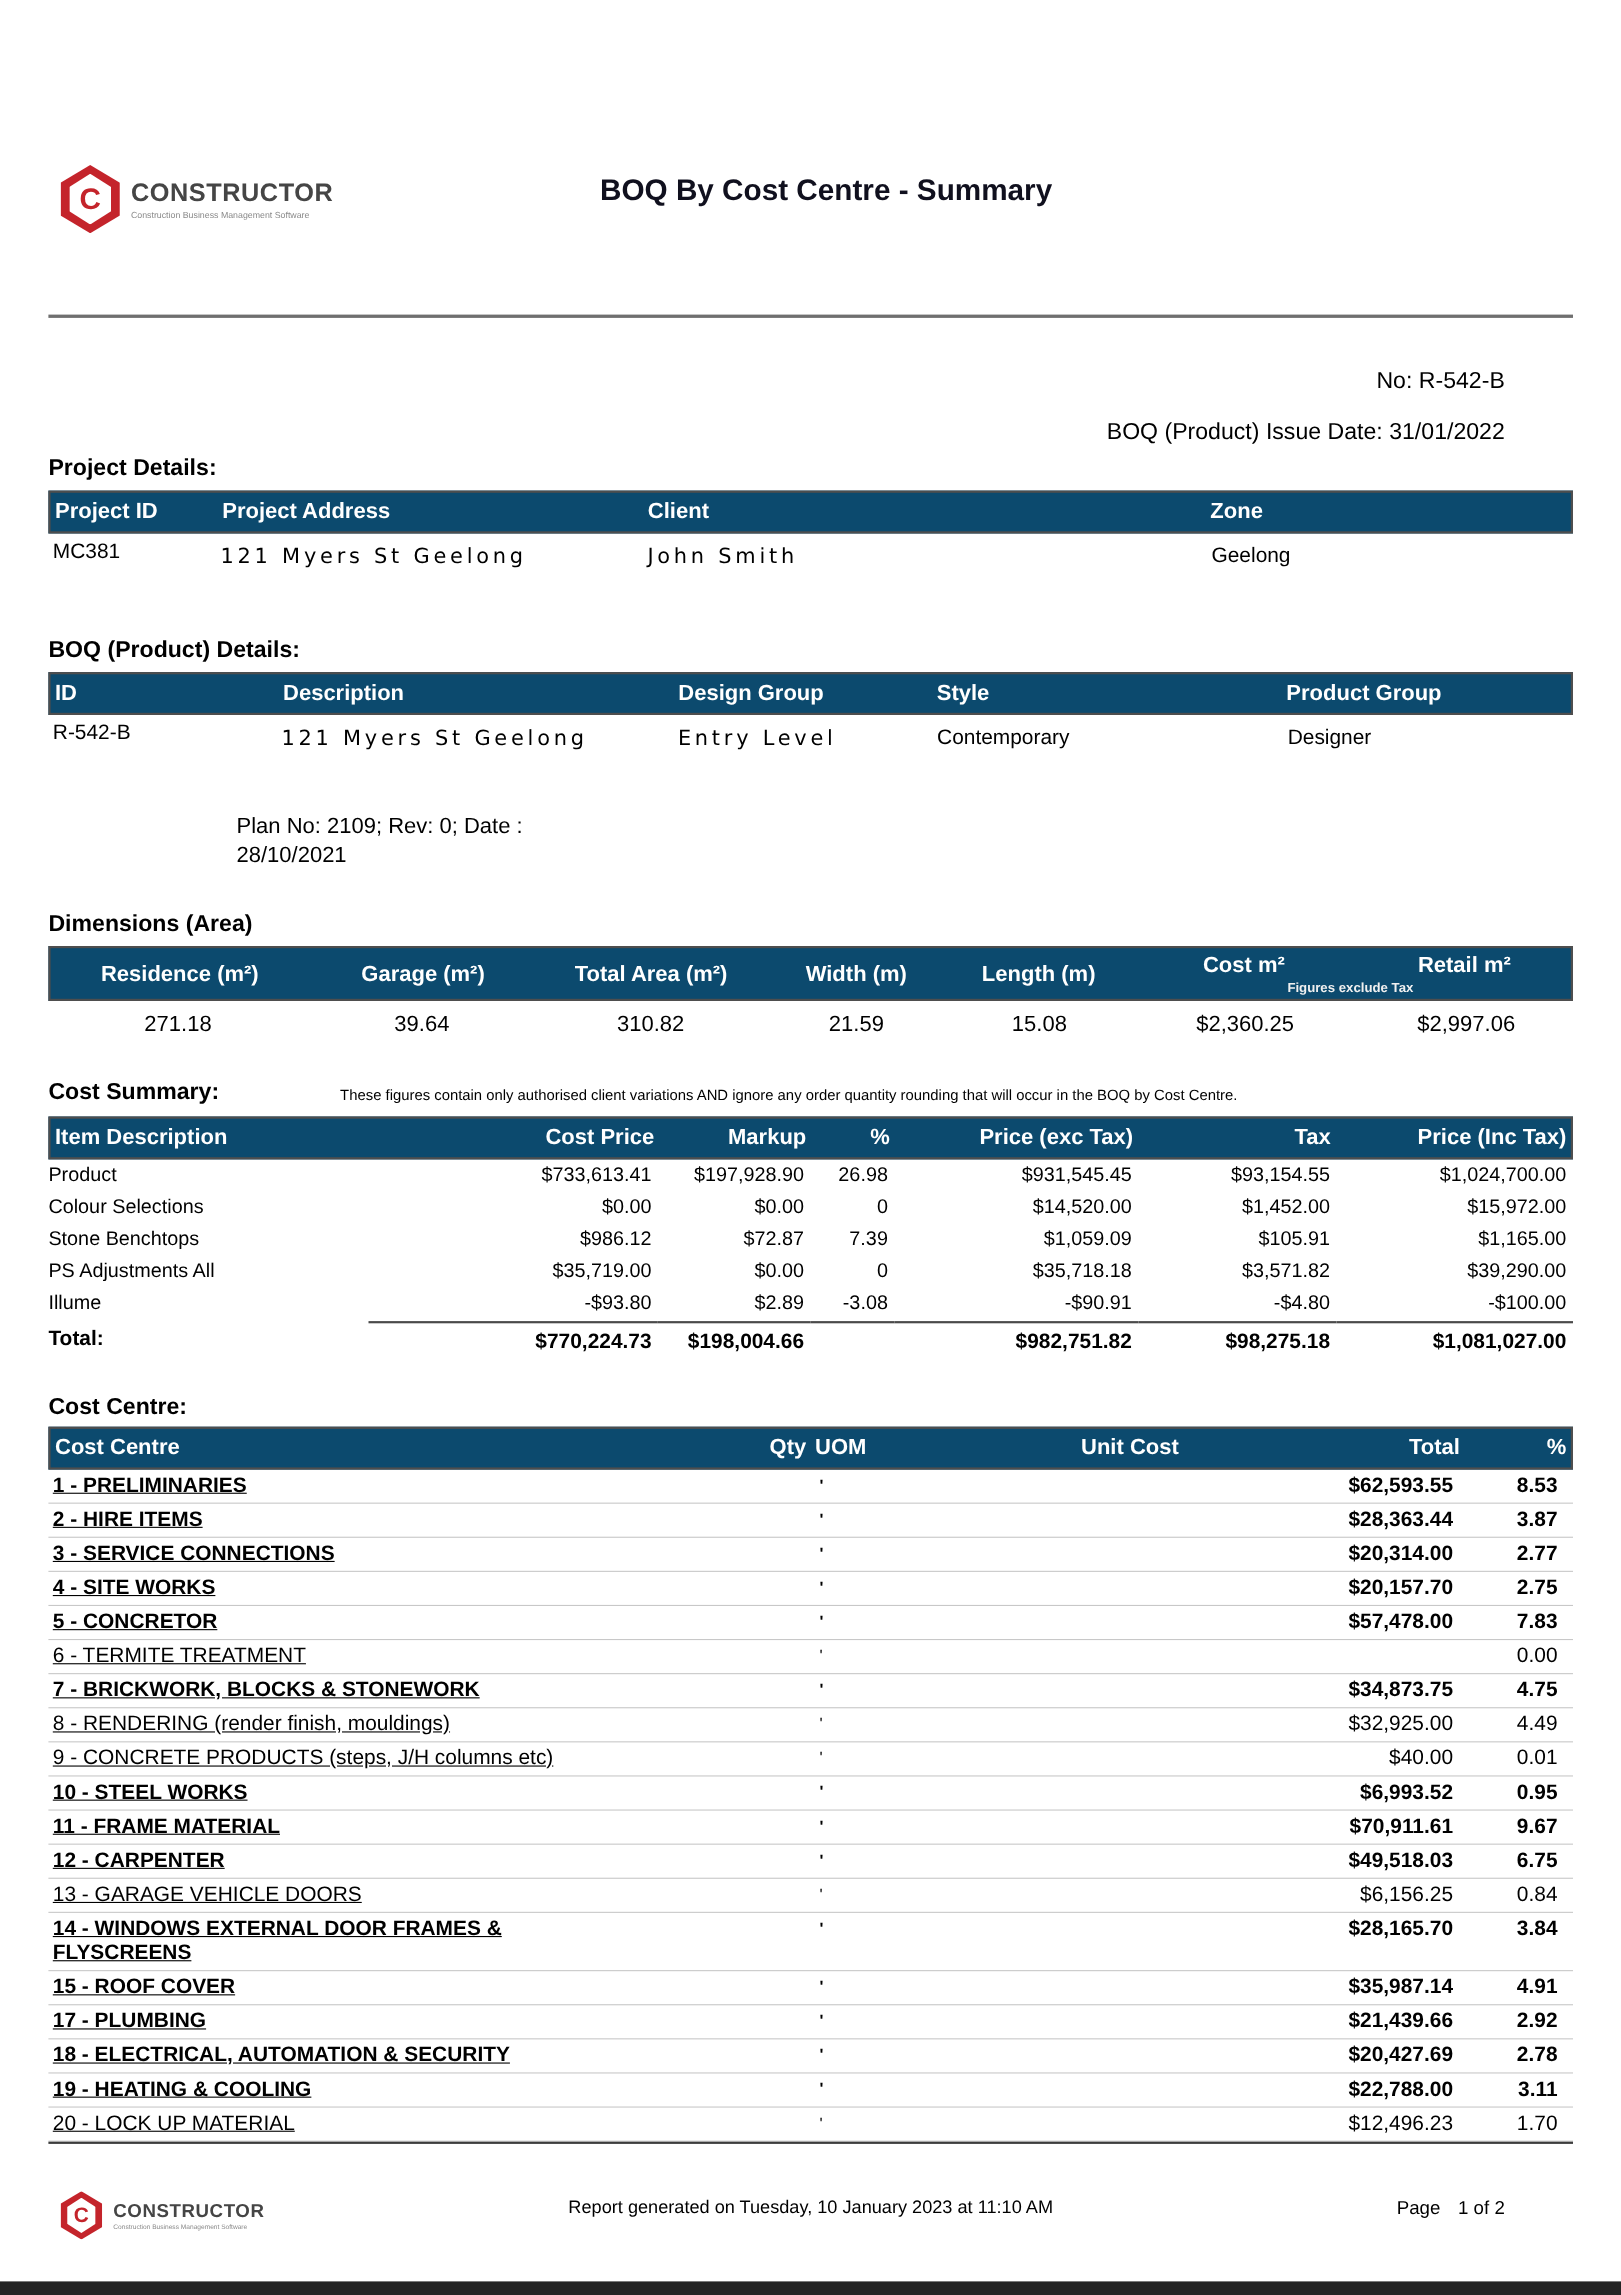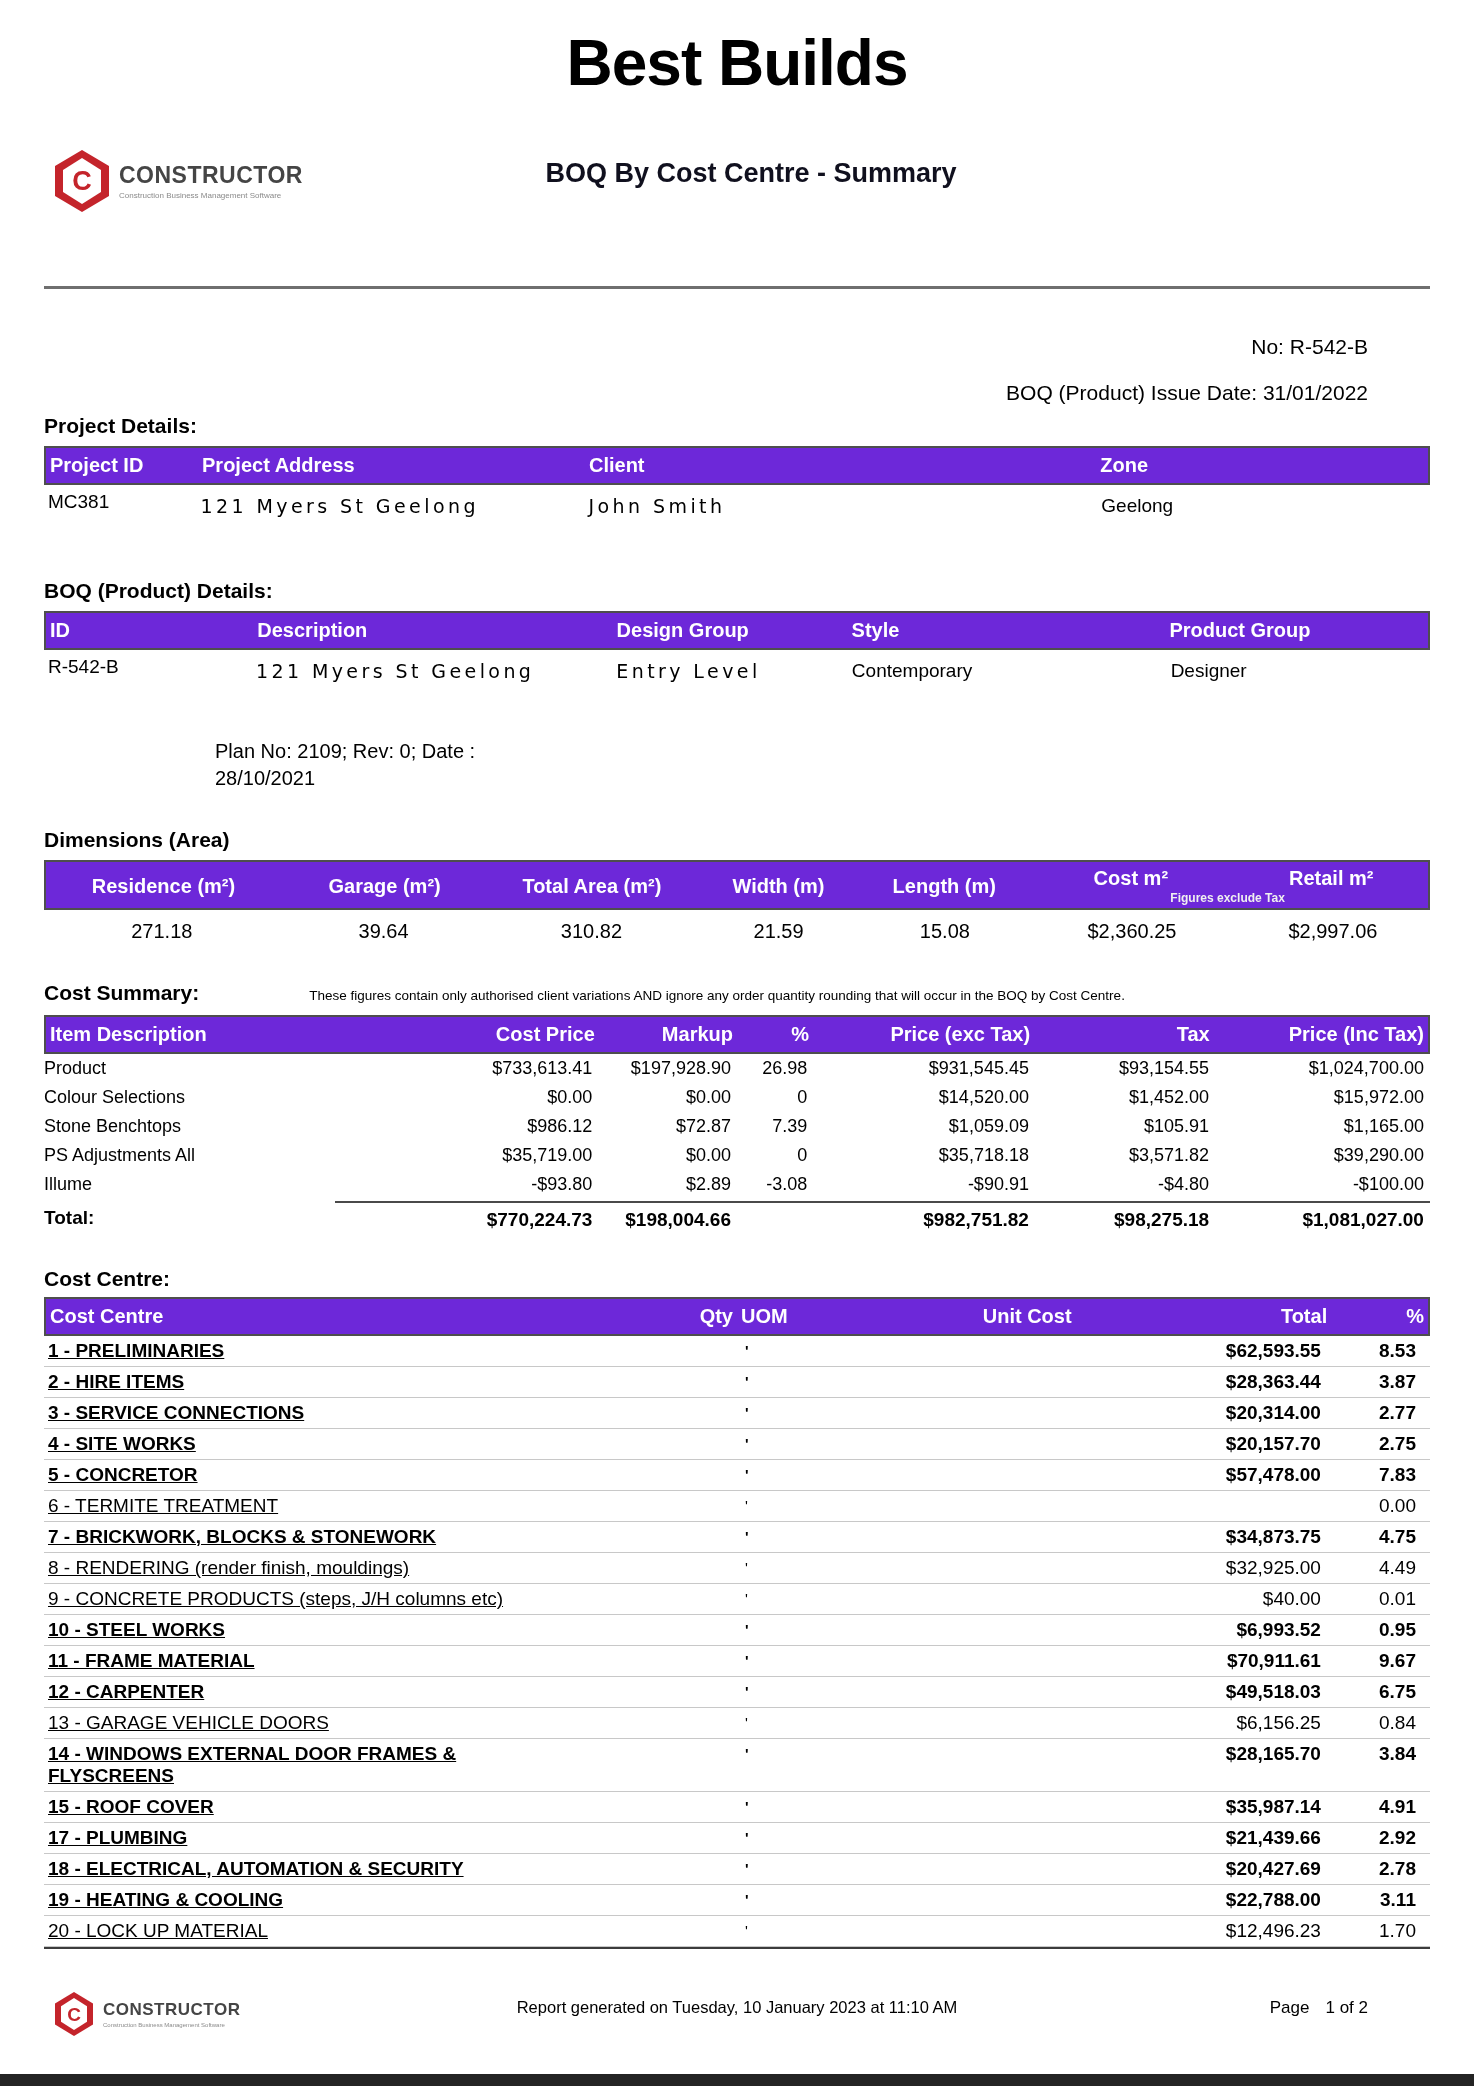--- a/index.html
+++ b/index.html
@@ -30,21 +30,21 @@
             font-size:27px;font-weight:700;color:#10101e;}
   .rule{position:absolute;top:286px;left:44px;right:44px;height:0;
         border-top:3px solid #6f6f6f;}
   .doc-meta{position:absolute;top:324px;right:106px;text-align:right;
             font-size:21px;line-height:46px;}
 
   .content{position:absolute;top:410px;left:44px;width:1386px;}
   .section-head{font-size:21px;font-weight:700;margin-top:4px;}
   .bh2{margin-top:48px;} .bh3{margin-top:36px;} .bh5{margin-top:30px;}
 
-  .bar{display:flex;background:#6d28d9;border:2px solid #4e4e4e;color:#fff;
+  .bar{display:flex;background:#0c4a6e;border:2px solid #4e4e4e;color:#fff;
        font-weight:700;font-size:20px;box-sizing:border-box;margin-top:8px;}
   .bar .cell{padding:6px 4px;box-sizing:border-box;}
   .row{display:flex;box-sizing:border-box;}
   .row .cell{padding:10px 4px 14px 4px;box-sizing:border-box;font-size:19px;}
   .small{font-size:17px;padding-top:6px !important;}
   .spaced{letter-spacing:.18em;font-size:20px;font-family:"DejaVu Sans",sans-serif;}
 
   
   .t1 .c1{width:11%;} .t1 .c2{width:28%;} .t1 .c3{width:37%;} .t1 .c4{width:24%;}
   
@@ -95,21 +95,20 @@
   .footer-center{position:absolute;top:1998px;left:0;width:100%;text-align:center;font-size:16.5px;}
   .footer-page{position:absolute;top:1998px;right:106px;font-size:17px;}
   .footer-page .pl{margin-right:16px;}
   .bottom-bar{position:absolute;left:0;right:0;top:2074px;height:12px;background:#242424;}
 </style>
 </head>
 <body>
 
 <div class="page">
 
-  <div class="title">Best Builds</div>
 
   <div class="logo top-logo">
     <div class="logo-mark">
       <div class="logo-mark-inner">
         <span class="logo-c">C</span>
       </div>
     </div>
     <div class="logo-text">
       <div class="brand-name">CONSTRUCTOR</div>
       <div class="brand-tag">Construction Business Management Software</div>

